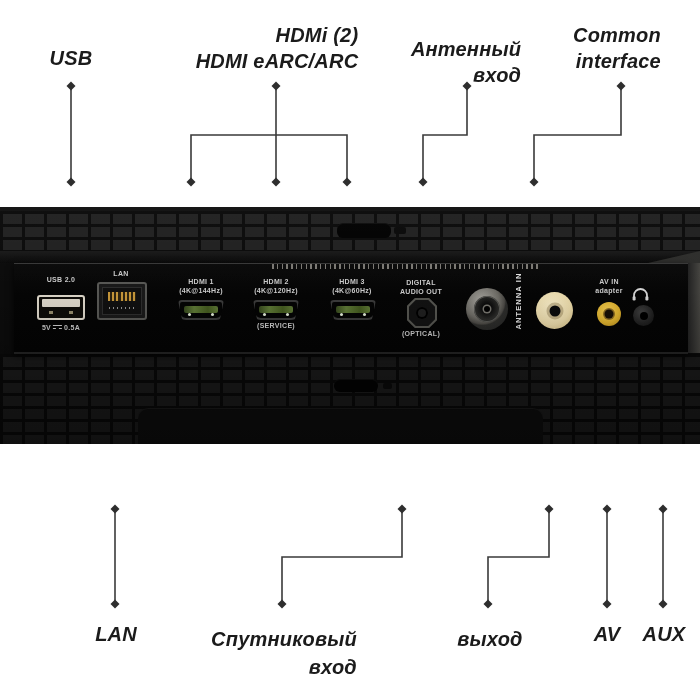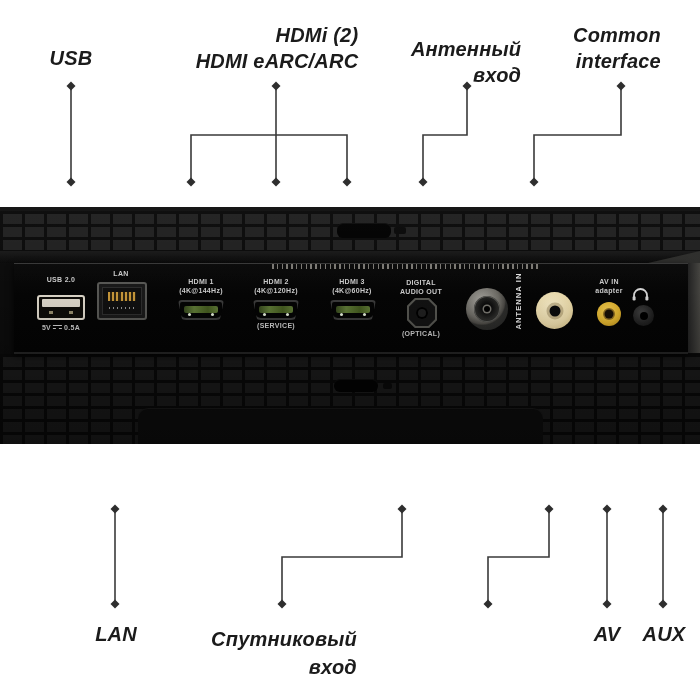--- a/index.html
+++ b/index.html
@@ -147,20 +147,21 @@
     <div>Common</div>
     <div>interface</div>
   </div>
 
   <div class="co" style="left:116px;top:621px;">LAN</div>
   <div class="co b2" style="left:284px;top:625px;">
     <div>Спутниковый</div>
     <div>вход</div>
   </div>
   <div class="co b2" style="left:490px;top:625px;">
+    <div>выход</div>
   </div>
   <div class="co" style="left:607px;top:621px;">AV</div>
   <div class="co" style="left:664px;top:621px;">AUX</div>
 
   <div class="photo">
     <div class="top-edge"></div>
     <div class="tex" style="top:4px;height:40px;"></div>
     <div class="bezel"></div>
     <div class="tex dark" style="top:147px;bottom:0;"></div>
     <div class="slot" style="left:337px;top:16px;width:54px;height:15px;"></div>

